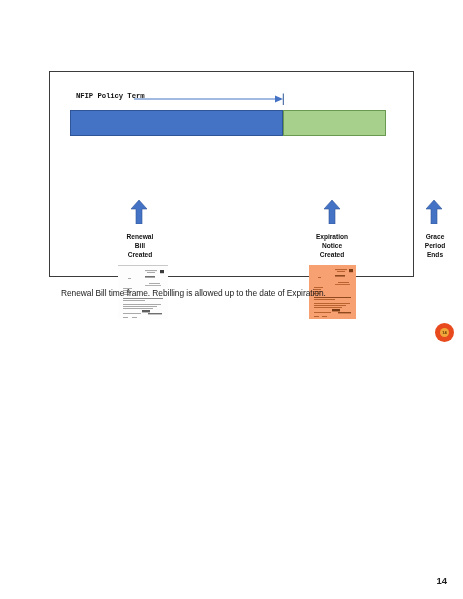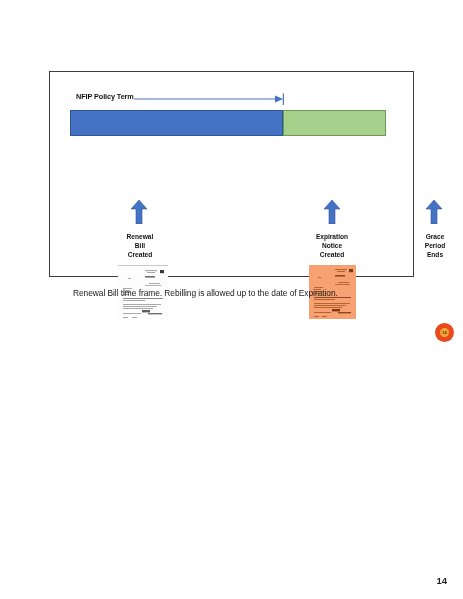--- a/index.html
+++ b/index.html
@@ -37,20 +37,21 @@
   
   #term-label {
     position: absolute;
     left: 26px;
     top: 20px;
     font-size: 7.3px;
     font-weight: bold;
     color: #111111;
     letter-spacing: -0.1px;
     white-space: nowrap;
+    font-family: Liberation Mono, monospace;
   }
   #term-arrow {
     position: absolute;
     left: 84px;
     top: 21px;
     width: 150px;
     height: 12px;
   }
 
   
@@ -156,21 +157,20 @@
 
   
   #caption {
     position: absolute;
     left: 61px;
     top: 288px;
     font-size: 8.4px;
     color: #1a1a1a;
     letter-spacing: -0.05px;
     white-space: nowrap;
-    margin-left: 12px;
   }
 
   
   #page-number {
     position: absolute;
     right: 16px;
     bottom: 13px;
     font-size: 9.5px;
     font-weight: bold;
     color: #222222;

